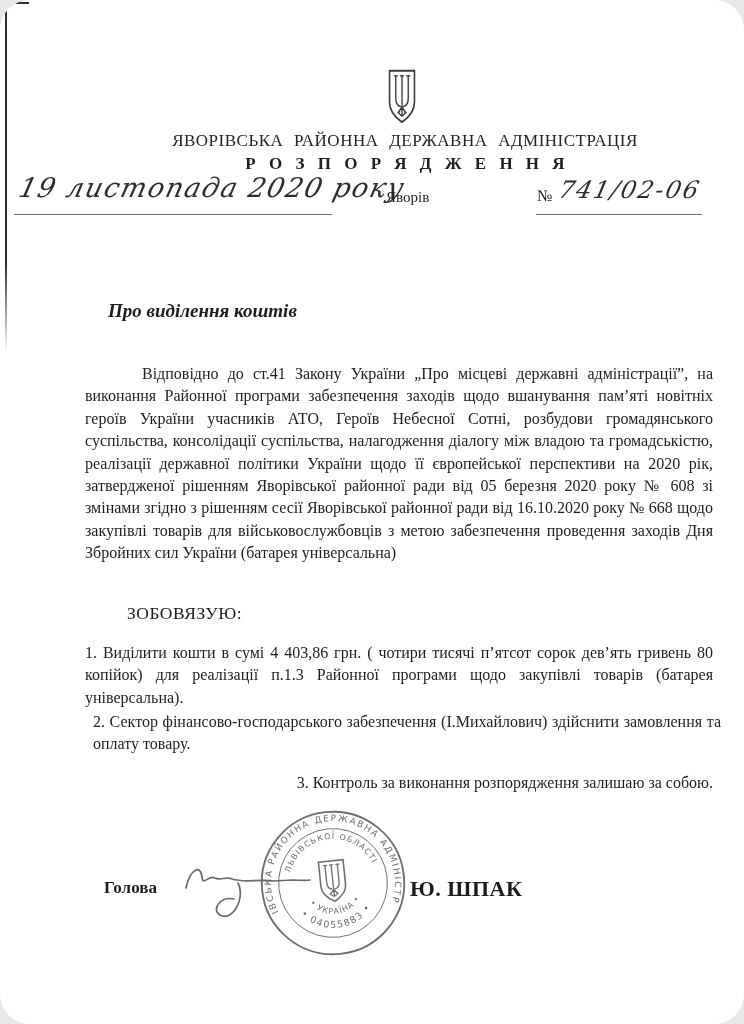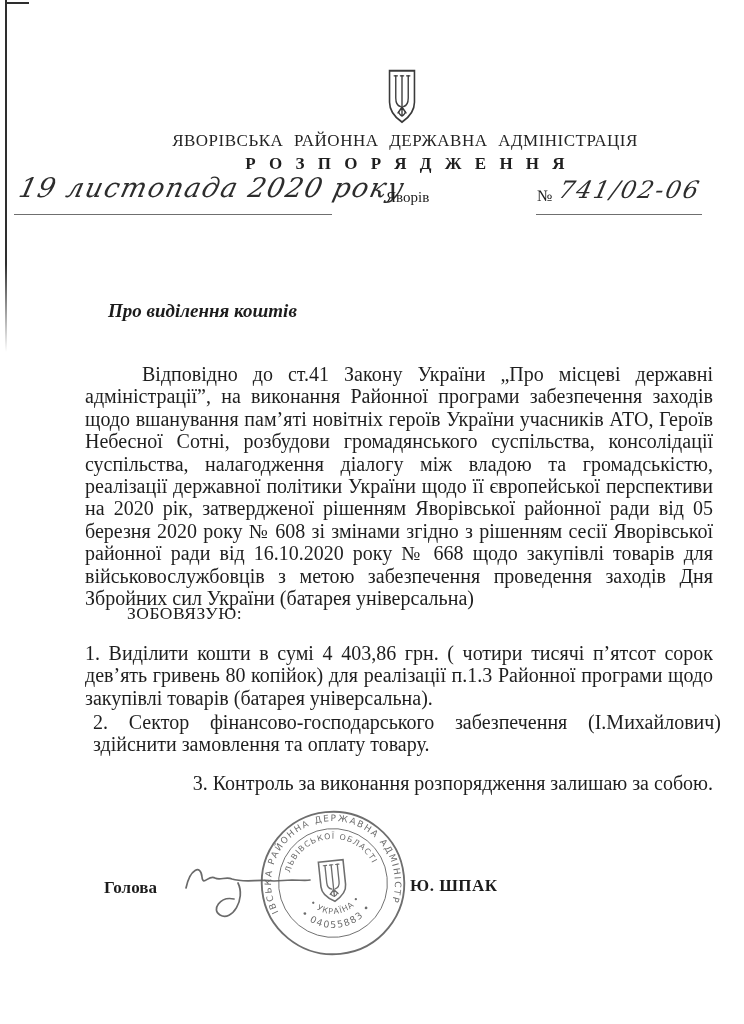--- a/index.html
+++ b/index.html
@@ -1,20 +1,21 @@
 <!DOCTYPE html>
 <html><head>
 <meta charset="utf-8">
 <style>
   html,body{margin:0;padding:0;background:#e8e8e8;}
   .page{
     position:relative; width:744px; height:1024px; background:#ffffff;
     overflow:hidden;
     font-family:"Liberation Serif","DejaVu Serif",serif;
     color:#1c1c1c;
+    border-radius:30px;
   }
   .abs{position:absolute;}
   
   .scan-line{left:5px; top:0; width:2px; height:352px;
     background:linear-gradient(#2e2e2e 0 75%, rgba(46,46,46,0) 100%);}
   .scan-tick{left:5px; top:2px; width:24px; height:2px; background:#2e2e2e;}
   
   .emblem{left:385px; top:68px; width:34px; height:57px; color:#3a3a3a;}
   .org-name{left:60px; top:131px; width:690px; text-align:center;
     font-size:17px; letter-spacing:.5px; word-spacing:6px; color:#242424;}
@@ -24,30 +25,30 @@
     transform:skewX(-13deg); transform-origin:left bottom; white-space:nowrap;}
   .hw-date{left:16px; top:172px; font-size:27px; letter-spacing:1.5px;}
   .hw-number{left:556px; top:176px; font-size:24px; letter-spacing:2px;}
   .u-line{height:1px; background:#6f6f6f;}
   .date-underline{left:14px; top:214px; width:318px;}
   .number-underline{left:536px; top:214px; width:166px;}
   .place{left:386px; top:189px; font-size:15px;}
   .num-sign{left:537px; top:187px; font-size:16px;}
   
   .subject{left:108px; top:300px; font-size:19px; font-weight:bold; font-style:italic;}
-  .bodytext{left:85px; width:628px; font-size:20px; line-height:22.4px;
+  .bodytext{left:85px; width:628px; font-size:16px; line-height:22.4px;
     text-align:justify; color:#1e1e1e;}
   .preamble{top:363px; text-indent:57px;}
   .order-heading{left:127px; top:603px; font-size:17.5px; font-weight:normal; letter-spacing:.5px;}
   .item1{top:642px;}
   .item2{top:711px;margin-left:8px;}
   .item3{top:772px; text-align:right;}
   
   .signer-role{left:104px; top:878px; font-size:17px; font-weight:bold;}
-  .signer-name{left:410px; top:876px; font-size:17px; font-weight:bold; letter-spacing:.5px;}
+  .signer-name{left:410px; top:876px; font-size:22px; font-weight:bold; letter-spacing:.5px;}
   .signature{left:180px; top:852px; width:135px; height:85px;}
   .stamp{left:258px; top:808px; width:150px; height:150px; transform:rotate(-6deg);}
   .stamp text{fill:#5f5f5f; font-family:"DejaVu Sans",sans-serif;}
 </style>
 </head>
 <body>
 
 <svg width="0" height="0" style="position:absolute" aria-hidden="true">
   <defs>
     <symbol id="tryzub" viewBox="0 0 60 80">

